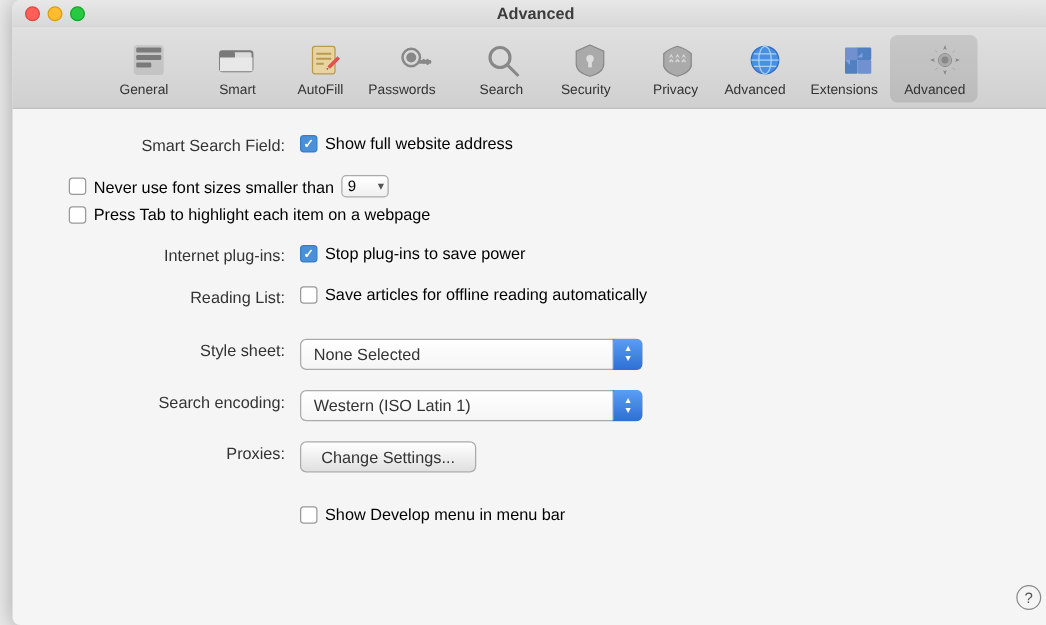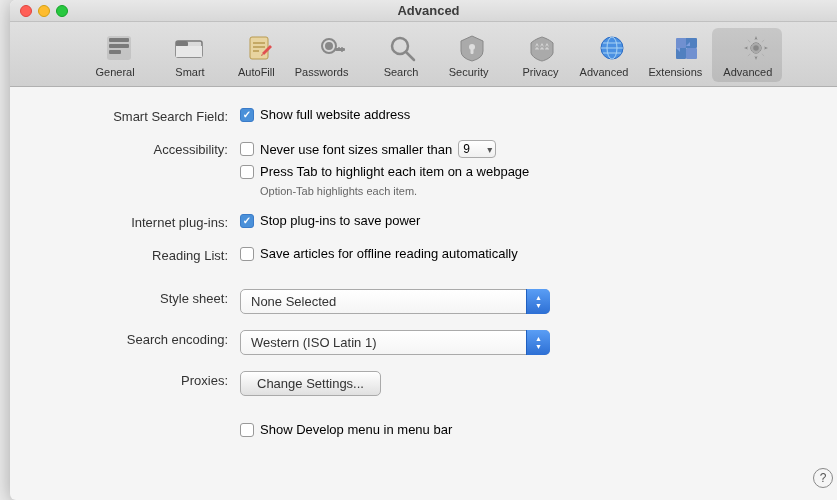--- a/index.html
+++ b/index.html
@@ -187,21 +187,21 @@
       right: 4px;
       font-size: 10px;
       color: #555;
       pointer-events: none;
     }
 
     .full-select-wrapper {
       position: relative;
       display: inline-flex;
       align-items: flex-start;
-      width: 310px;
+      width: 274px;
     }
 
     .full-select {
       appearance: none;
       -webkit-appearance: none;
       width: 100%;
       background: linear-gradient(to bottom, #fff, #f5f5f5);
       border: 1px solid #aaa;
       border-radius: 5px;
       padding: 4px 30px 4px 10px;
@@ -412,39 +412,37 @@
       <div class="settings-label">Smart Search Field:</div>
       <div class="settings-controls">
         <div class="control-row">
           <div class="checkbox checked"></div>
           <span>Show full website address</span>
         </div>
       </div>
     </div>
 
     <div class="settings-row">
-      <div class="settings-label">Accessibility:</div>
       <div class="settings-controls">
         <div class="control-row">
           <div class="checkbox"></div>
           <span>Never use font sizes smaller than</span>
           <div class="select-wrapper">
             <select class="mini-select">
               <option>9</option>
               <option>10</option>
               <option>12</option>
               <option>14</option>
             </select>
           </div>
         </div>
         <div class="control-row">
           <div class="checkbox"></div>
           <span>Press Tab to highlight each item on a webpage</span>
         </div>
-        <div class="hint-text">Option-Tab highlights each item.</div>
       </div>
     </div>
 
     <div class="settings-row">
       <div class="settings-label">Internet plug-ins:</div>
       <div class="settings-controls">
         <div class="control-row">
           <div class="checkbox checked"></div>
           <span>Stop plug-ins to save power</span>
         </div>

